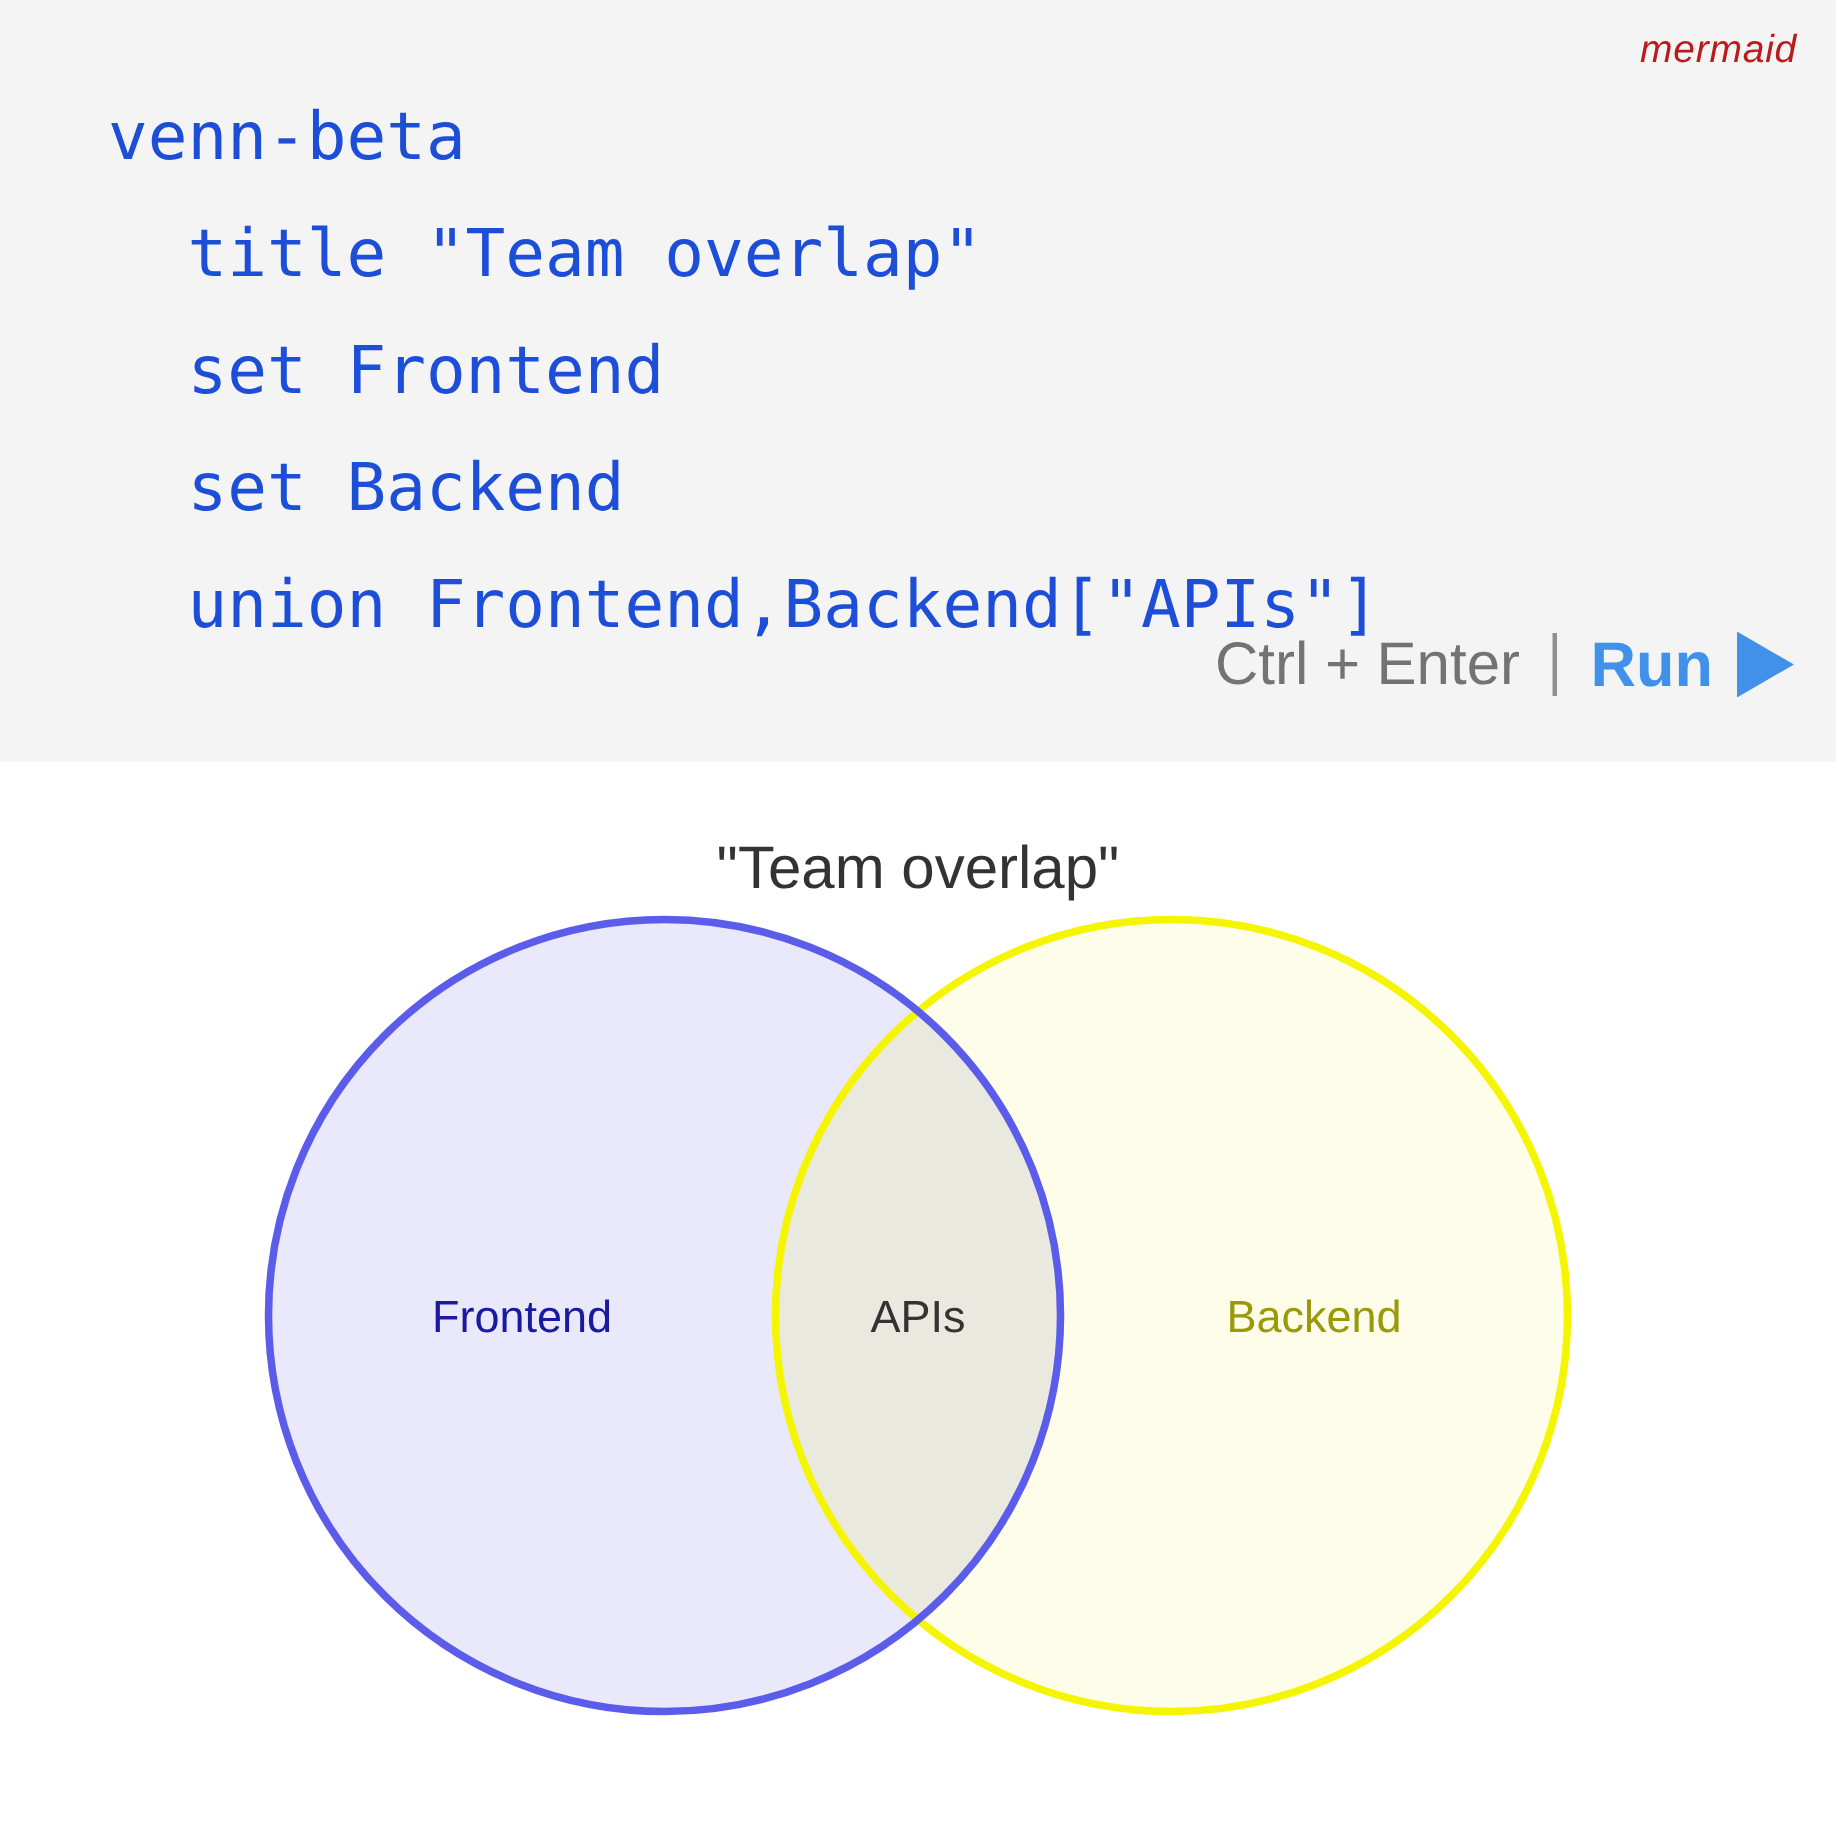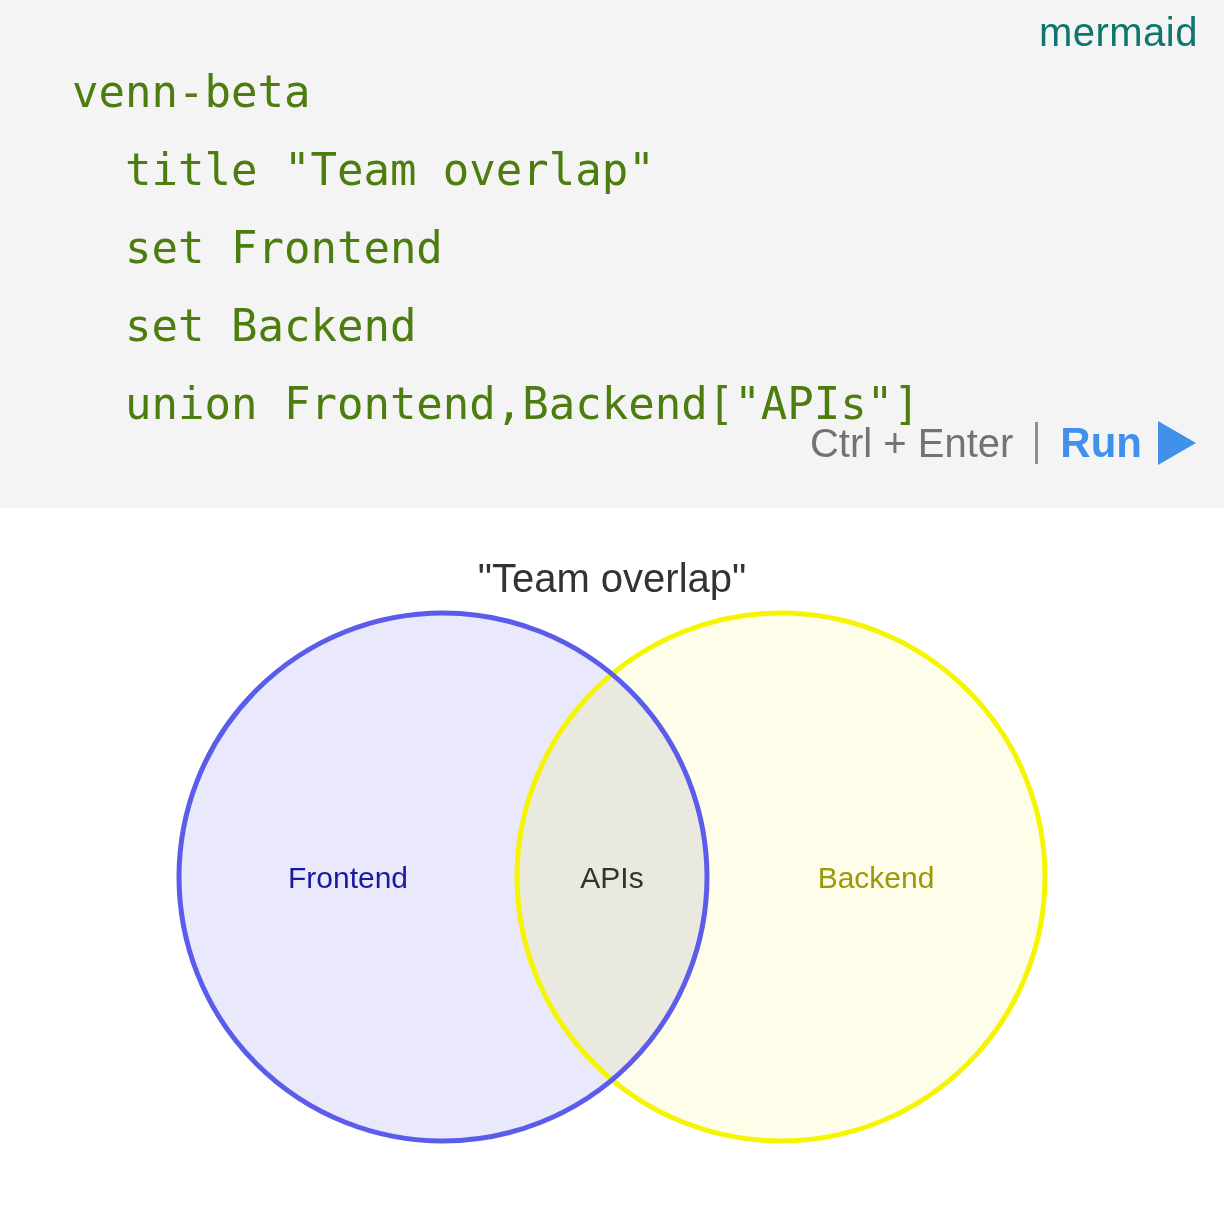--- a/index.html
+++ b/index.html
@@ -16,34 +16,35 @@
   .editor-panel {
     position: relative;
     width: 1224px;
     height: 508px;
     background: #f4f4f4;
   }
   .brand-label {
     position: absolute;
     top: 8px;
     right: 26px;
-    font-size: 40px;
+    font-size: 26px;
     line-height: 48px;
-    color: #0f766e;
+    color: #b91c1c;
     letter-spacing: 0.5px;
+    font-style: italic;
   }
   .code-editor {
     position: absolute;
     left: 72px;
     top: 53px;
     margin: 0;
     font-family: "DejaVu Sans Mono", "Liberation Mono", monospace;
     font-size: 44px;
     line-height: 78px;
-    color: #4d7c0f;
+    color: #1d4ed8;
     white-space: pre;
     background: transparent;
     border: none;
     cursor: text;
   }
   .run-row {
     position: absolute;
     right: 28px;
     top: 417px;
     height: 52px;

